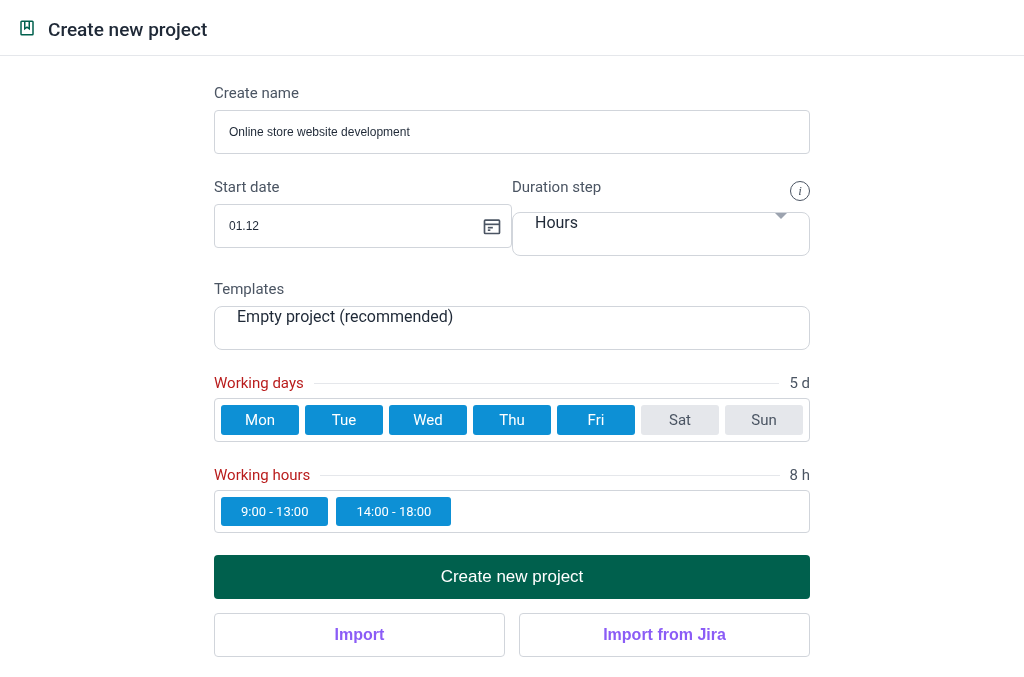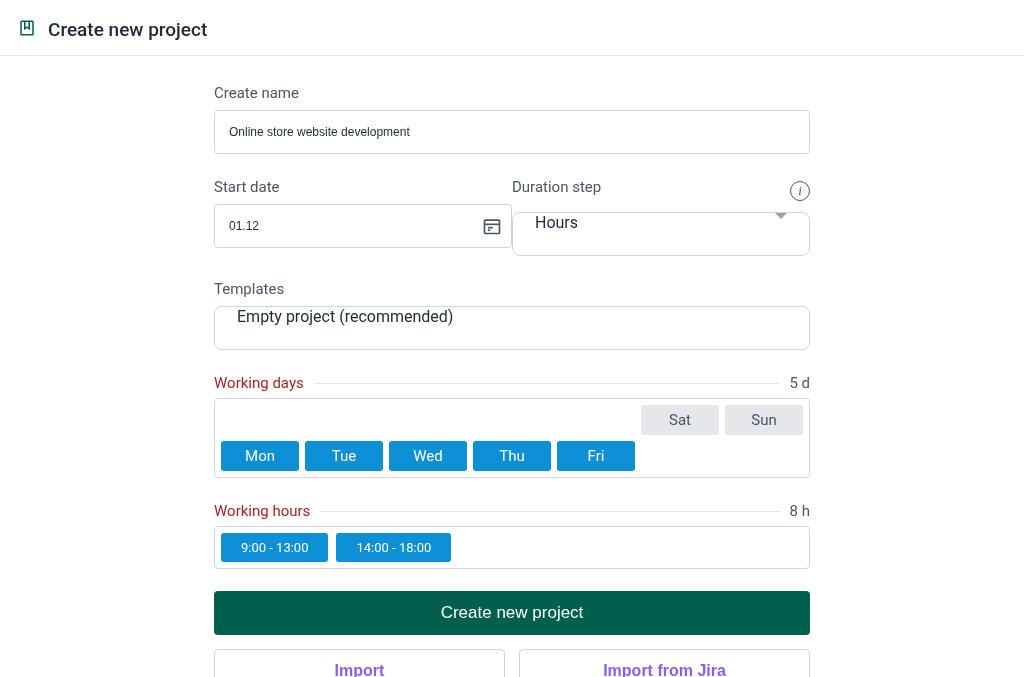--- a/index.html
+++ b/index.html
@@ -119,21 +119,20 @@
       border-radius: 3px;
       display: flex;
       align-items: center;
       justify-content: center;
       font-size: 15px;
       cursor: pointer;
     }
     .day.active {
       background: #0d90d5;
       color: #fff;
-      margin-top: 36px;
     }
     .day.inactive {
       background: #e5e7eb;
       color: #4b5563;
       text-align: right;
     }
     .hours-box {
       border: 1px solid #d1d5db;
       border-radius: 4px;
       padding: 6px;

